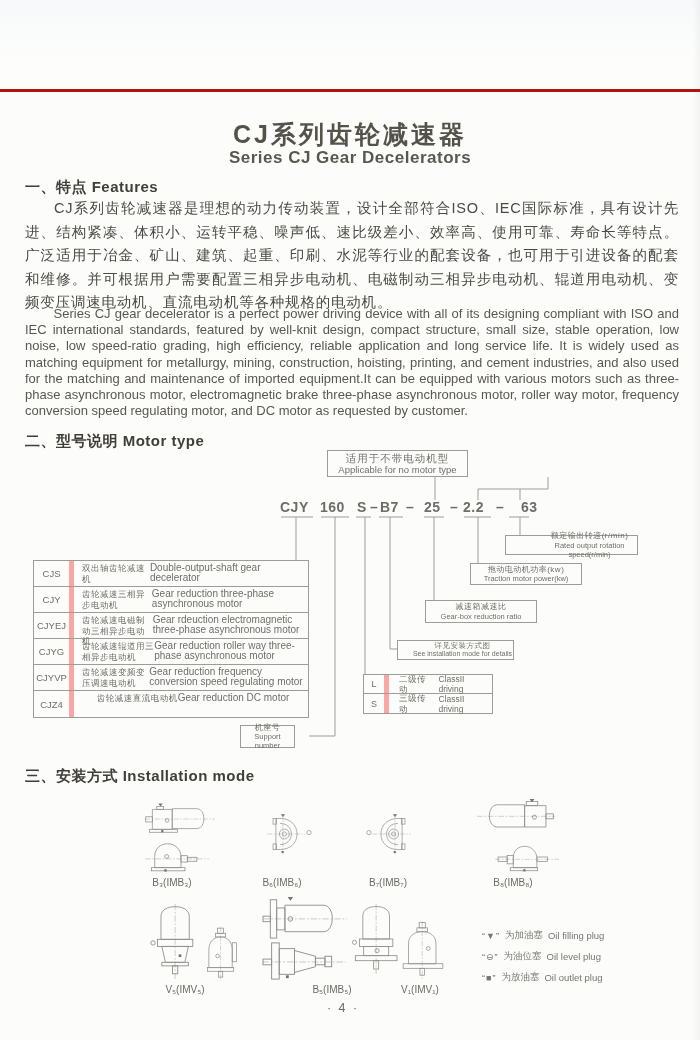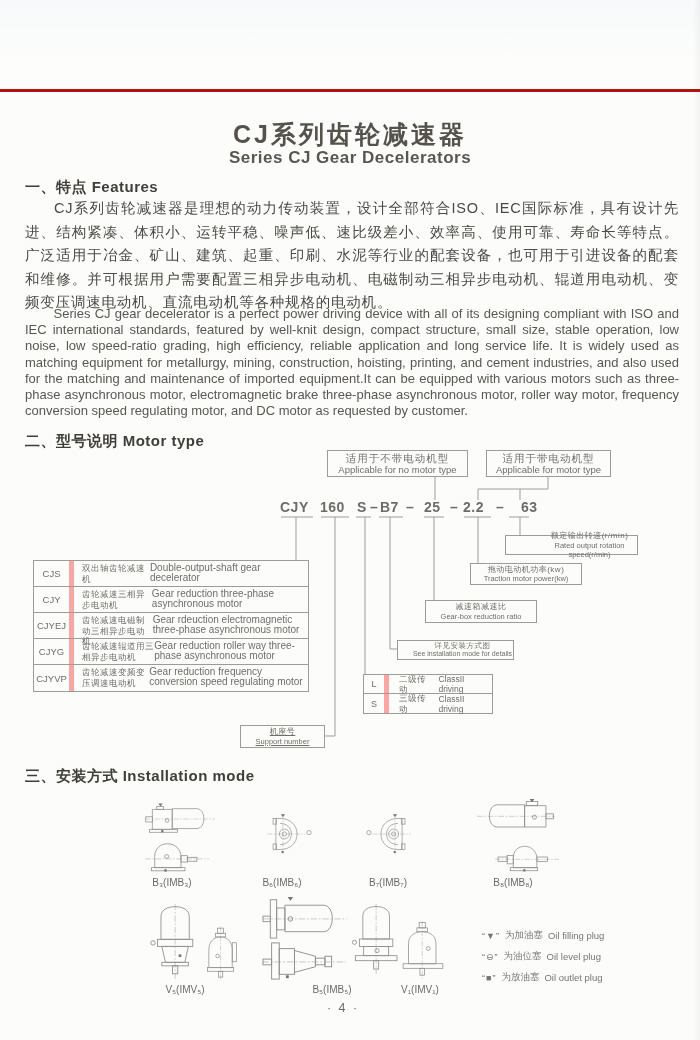--- a/index.html
+++ b/index.html
@@ -88,24 +88,20 @@
     <path d="M390,72 V204 H397"></path>
     <path d="M434,72 V155"></path>
     <path d="M478,72 V118"></path>
     <path d="M520,72 V90"></path>
   </svg>
 
   <div class="cbox topbox" style="left:327px;top:450px;width:141px;height:27px;">
     <span class="l1">适用于不带电动机型</span>
     <span class="l2">Applicable for no motor type</span>
   </div>
-  <div class="cbox topbox" style="left:486px;top:450px;width:125px;height:27px;">
-    <span class="l1">适用于带电动机型</span>
-    <span class="l2">Applicable for motor type</span>
-  </div>
 
   <span class="cline" style="left:280px;">CJY</span>
   <span class="cline" style="left:320px;">160</span>
   <span class="cline" style="left:357px;">S</span>
   <span class="cline" style="left:370px;">–</span>
   <span class="cline" style="left:380px;">B7</span>
   <span class="cline" style="left:406px;">–</span>
   <span class="cline" style="left:424px;">25</span>
   <span class="cline" style="left:450px;">–</span>
   <span class="cline" style="left:463px;">2.2</span>
@@ -121,21 +117,21 @@
     <span class="l2">Traction motor power(kw)</span>
   </div>
   <div class="cbox smbox" style="left:425px;top:600px;width:112px;height:23px;">
     <span class="l1">减速箱减速比</span>
     <span class="l2">Gear-box reduction ratio</span>
   </div>
   <div class="cbox smbox" style="left:397px;top:640px;width:117px;height:20px;padding-left:14px;">
     <span class="l1" style="font-size:7.5px;line-height:9px;">详见安装方式图</span>
     <span class="l2" style="font-size:7px;line-height:8.5px;">See installation mode for details</span>
   </div>
-  <div class="cbox smbox" style="left:240px;top:725px;width:85px;height:23px;text-decoration:underline;">
+  <div class="cbox smbox" style="left:240px;top:725px;width:55px;height:23px;">
     <span class="l1">机座号</span>
     <span class="l2">Support number</span>
   </div>
 
   <div class="table" style="left:363px;top:674px;width:130px;">
     <div class="trow lsrow">
       <div class="tcode">L</div>
       <div class="tdesc">
         <span class="l1">二级传动</span>
         <span class="l2">ClassII driving</span>
@@ -177,20 +173,27 @@
       <div class="tdesc">
         <span class="l1">齿轮减速辊道用三相异步电动机</span>
         <span class="l2">Gear reduction roller way three-phase asynchronous motor</span>
       </div>
     </div>
     <div class="trow" style="height:26px;">
       <div class="tcode">CJYVP</div>
       <div class="tdesc">
         <span class="l1">齿轮减速变频变压调速电动机</span>
         <span class="l2">Gear reduction frequency conversion speed regulating motor</span>
+      </div>
+    </div>
+    <div class="trow" style="height:26px;">
+      <div class="tcode">CJZ4</div>
+      <div class="tdesc">
+        <span class="l1">齿轮减速直流电动机</span>
+        <span class="l2">Gear reduction DC motor</span>
       </div>
     </div>
   </div>
 
   <div class="h2" style="left:25px;top:767px;">三、安装方式  Installation mode</div>
 
   <div class="fig abs" style="left:145px;top:801px;">
     <svg width="70" height="36" viewBox="0 0 95 44">
       <line class="cl" x1="0" y1="22" x2="95" y2="22"></line>
       <rect x="1" y="19" width="9" height="7"></rect>

